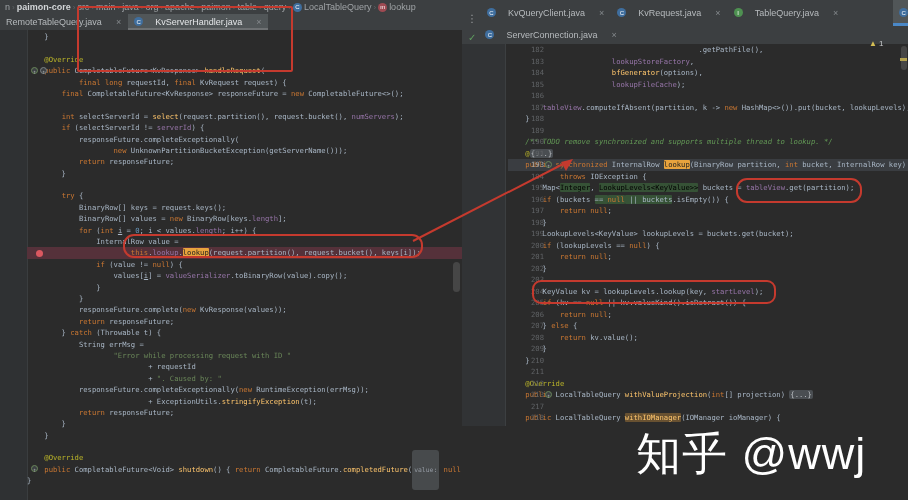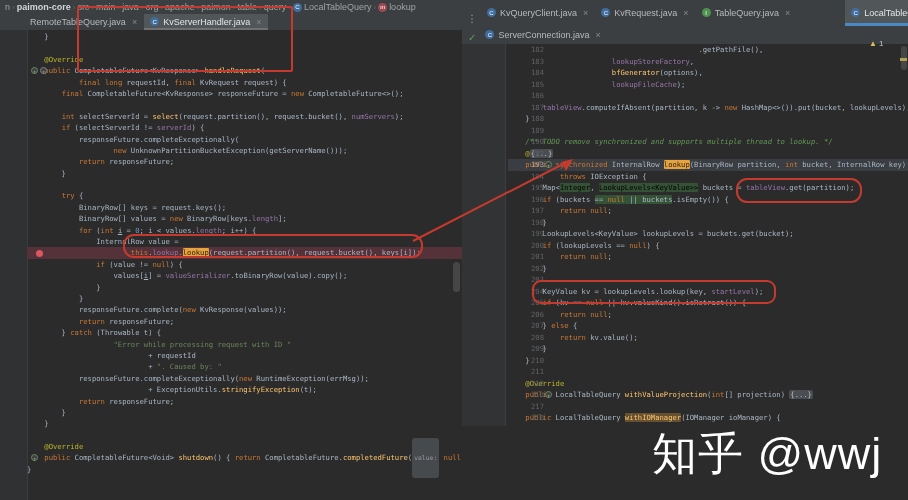--- a/index.html
+++ b/index.html
@@ -5,24 +5,24 @@
   html,body{margin:0;padding:0;background:#1e1e1e;}
   #screen{position:relative;width:908px;height:500px;overflow:hidden;background:#2b2b2b;
           font-family:"Liberation Sans",sans-serif;}
   
   .bar{position:absolute;background:#3c3f41;box-sizing:border-box;}
   #breadcrumb-bar{left:0;top:0;width:462px;height:14px;display:flex;align-items:center;
     padding-left:3px;font-size:9px;color:#9fa3a6;white-space:nowrap;overflow:hidden;}
   .crumb{margin:0 2px;display:flex;align-items:center;gap:2px;}
   .crumb.strong{color:#d3d6d8;font-weight:bold;}
   .crumb-sep{color:#5f6365;font-size:8px;}
-  #left-tab-bar{left:0;top:14px;width:462px;height:16px;display:flex;align-items:flex-end;padding-left:24px;}
+  #left-tab-bar{left:0;top:14px;width:462px;height:16px;display:flex;align-items:flex-end;}
   #right-tab-bar1{left:462px;top:0;width:446px;height:26px;display:flex;align-items:flex-end;}
   #right-tab-bar2{left:462px;top:26px;width:446px;height:18px;display:flex;align-items:flex-end;}
-  .tab{display:flex;align-items:center;gap:4px;padding:2px 7px 3px 6px;font-size:9px;color:#b6babd;
+  .tab{display:flex;align-items:center;gap:12px;padding:2px 7px 3px 6px;font-size:9px;color:#b6babd;
        background:transparent;height:100%;box-sizing:border-box;cursor:default;}
   .tab.active{background:#515658;color:#e4e6e8;}
   .tab.active.blue-underline{box-shadow:inset 0 -3px 0 #4a88c7;margin-left:48px;}
   .tab.active.gray-underline{box-shadow:inset 0 -2px 0 #6e7173;}
   .tab-close{color:#84898c;font-size:9px;margin-left:2px;}
   .mini-icon{width:9px;height:9px;border-radius:50%;display:inline-flex;align-items:center;justify-content:center;
              font-size:6px;color:#fff;font-family:"Liberation Sans",sans-serif;flex:0 0 9px;}
   .ic-class-blue{background:#3f6e9e;}
   .ic-interface-green{background:#4e9151;}
   .ic-method-red{background:#9e4a52;}
@@ -66,21 +66,21 @@
   #stripe-mark{position:absolute;left:900px;top:58px;width:7px;height:3px;background:#b3a14f;z-index:4;}
   
   .anno{position:absolute;border:2px solid #c53a2e;z-index:50;pointer-events:none;}
   #anno-rect-top{left:77px;top:6px;width:212px;height:62px;border-radius:2px;}
   #anno-oval-left{left:123px;top:234px;width:296px;height:20px;border-radius:11px;}
   #anno-oval-tableview{left:736px;top:178px;width:122px;height:21px;border-radius:11px;}
   #anno-rect-keyvalue{left:532px;top:280px;width:240px;height:20px;border-radius:9px;}
   #anno-arrow{position:absolute;left:0;top:0;width:908px;height:500px;z-index:49;pointer-events:none;}
   
   #watermark{position:absolute;left:636px;top:424px;font-size:45px;color:#ffffff;z-index:60;
-    font-family:"Liberation Sans",sans-serif;letter-spacing:1px;white-space:nowrap;margin-left:16px;}
+    font-family:"Liberation Sans",sans-serif;letter-spacing:1px;white-space:nowrap;}
 </style>
 </head>
 <body>
 
 <div id="screen">
 
   <div class="bar" id="breadcrumb-bar">
       <span class="crumb">
         <span>n</span>
       </span>
@@ -197,20 +197,21 @@
         <div class="cl"><span class="sg-t">            </span><span class="sg-k">for</span><span class="sg-t"> (</span><span class="sg-k">int</span><span class="sg-t"> </span><span class="sg-u">i</span><span class="sg-t"> = </span><span class="sg-n">0</span><span class="sg-t">; </span><span class="sg-u">i</span><span class="sg-t"> &lt; values.</span><span class="sg-f">length</span><span class="sg-t">; </span><span class="sg-u">i</span><span class="sg-t">++) {</span></div>
         <div class="cl"><span class="sg-t">                InternalRow value =</span></div>
         <div class="cl bp"><span class="bp-dot"></span><span class="sg-t">                        </span><span class="sg-k">this</span><span class="sg-t">.</span><span class="sg-f">lookup</span><span class="sg-t">.</span><span class="sg-y">lookup</span><span class="sg-t">(request.partition(), request.bucket(), keys[</span><span class="sg-u">i</span><span class="sg-t">]);</span></div>
         <div class="cl"><span class="sg-t">                </span><span class="sg-k">if</span><span class="sg-t"> (value != </span><span class="sg-k">null</span><span class="sg-t">) {</span></div>
         <div class="cl"><span class="sg-t">                    values[</span><span class="sg-u">i</span><span class="sg-t">] = </span><span class="sg-f">valueSerializer</span><span class="sg-t">.toBinaryRow(value).copy();</span></div>
         <div class="cl"><span class="sg-t">                }</span></div>
         <div class="cl"><span class="sg-t">            }</span></div>
         <div class="cl"><span class="sg-t">            responseFuture.complete(</span><span class="sg-k">new</span><span class="sg-t"> KvResponse(values));</span></div>
         <div class="cl"><span class="sg-t">            </span><span class="sg-k">return</span><span class="sg-t"> responseFuture;</span></div>
         <div class="cl"><span class="sg-t">        } </span><span class="sg-k">catch</span><span class="sg-t"> (Throwable t) {</span></div>
+        <div class="cl"><span class="sg-t">            String errMsg =</span></div>
         <div class="cl"><span class="sg-t">                    </span><span class="sg-s">"Error while processing request with ID "</span></div>
         <div class="cl"><span class="sg-t">                            + requestId</span></div>
         <div class="cl"><span class="sg-t">                            + </span><span class="sg-s">". Caused by: "</span></div>
         <div class="cl"><span class="sg-t">            responseFuture.completeExceptionally(</span><span class="sg-k">new</span><span class="sg-t"> RuntimeException(errMsg));</span></div>
         <div class="cl"><span class="sg-t">                            + ExceptionUtils.</span><span class="sg-sm">stringifyException</span><span class="sg-t">(t);</span></div>
         <div class="cl"><span class="sg-t">            </span><span class="sg-k">return</span><span class="sg-t"> responseFuture;</span></div>
         <div class="cl"><span class="sg-t">        }</span></div>
         <div class="cl"><span class="sg-t">    }</span></div>
         <div class="cl"></div>
         <div class="cl"><span class="sg-t">    </span><span class="sg-a">@Override</span></div>

